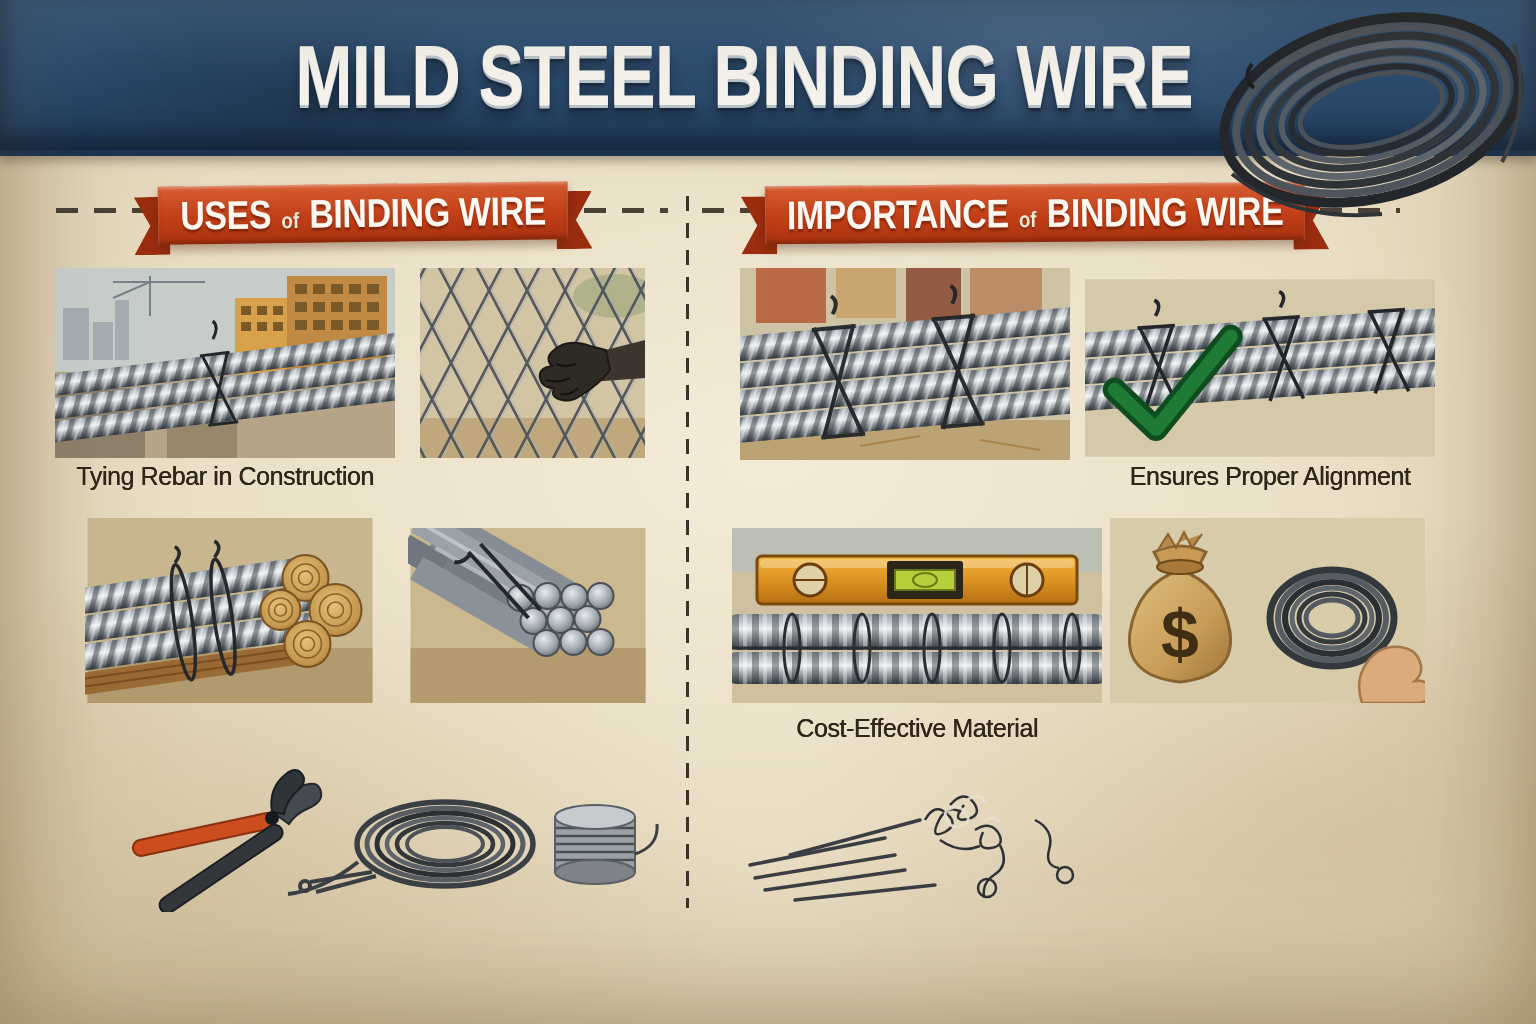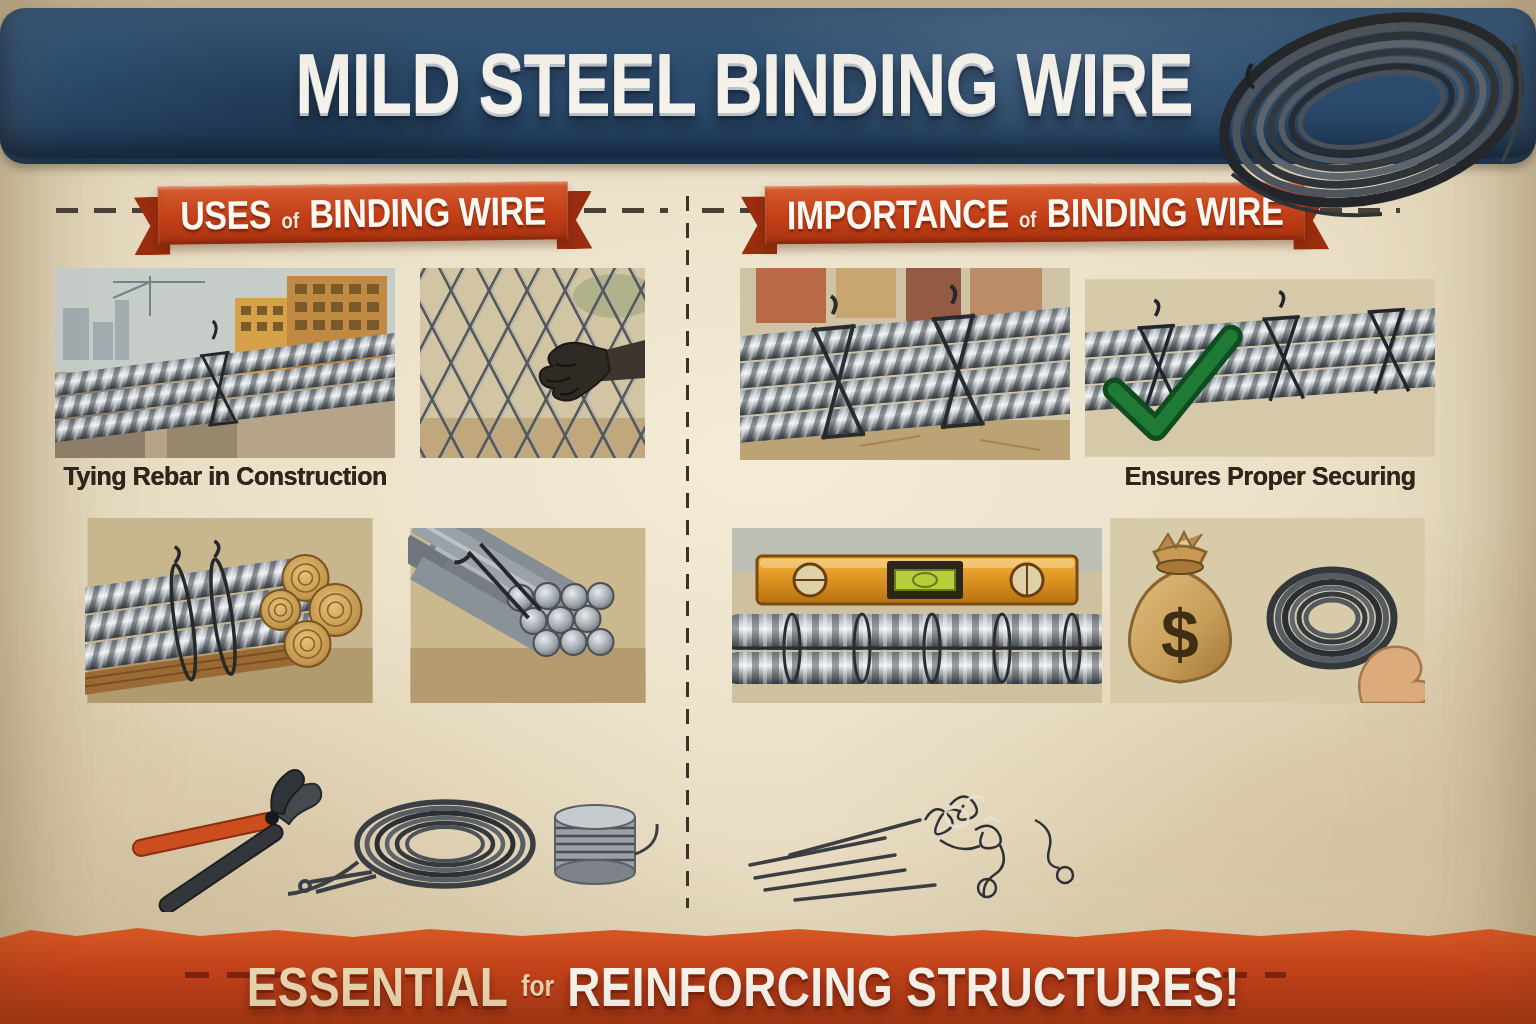--- a/index.html
+++ b/index.html
@@ -6,27 +6,27 @@
   .page{position:relative;width:1536px;height:1024px;overflow:hidden;
         background:#e7dbc0;font-family:"Liberation Sans",sans-serif;}
   .page-bg{position:absolute;inset:0;
     background:
       radial-gradient(1100px 650px at 50% 45%, rgba(255,250,235,.55), transparent 70%),
       radial-gradient(800px 480px at 12% 88%, rgba(165,135,85,.28), transparent 70%),
       radial-gradient(800px 480px at 88% 82%, rgba(165,135,85,.28), transparent 70%),
       #e7dbc0;
     box-shadow: inset 0 0 170px rgba(115,88,42,.45);}
   
-  .banner{position:absolute;top:8px;left:0;right:0;height:150px;
+  .banner{position:absolute;top:0;left:0;right:0;height:150px;
     background:
       radial-gradient(520px 190px at 68% 30%, rgba(255,255,255,.10), transparent 60%),
       radial-gradient(420px 170px at 18% 65%, rgba(0,0,0,.20), transparent 60%),
       linear-gradient(180deg,#35587c 0%,#2b4a6c 60%,#223d5a 100%);
     border-bottom:6px solid #1c3350;
-    box-shadow: inset 0 -14px 22px rgba(8,18,32,.5), 0 5px 10px rgba(40,30,10,.35); border-radius: 25px;}
+    box-shadow: inset 0 -14px 22px rgba(8,18,32,.5), 0 5px 10px rgba(40,30,10,.35);}
   .title{margin:0;height:150px;line-height:150px;text-align:center;padding-right:60px;
     font-size:86px;font-weight:800;letter-spacing:-1px;color:#f4f2eb;white-space:nowrap;
     transform:scaleX(0.80);transform-origin:50% 50%;
     text-shadow:0 3px 0 #b9c1c9, 0 6px 3px rgba(18,30,46,.6), 0 12px 16px rgba(0,0,0,.35);}
   .coil-top{position:absolute;top:2px;right:-8px;width:352px;height:236px;z-index:6;}
   
   .ribbon{position:absolute;height:58px;z-index:4;}
   .ribbon .tail{position:absolute;top:10px;height:100%;width:36px;background:#9a2d0e;}
   .ribbon .tail-l{left:-24px;clip-path:polygon(0 0,100% 0,100% 100%,0 100%,45% 50%);}
   .ribbon .tail-r{right:-24px;clip-path:polygon(0 0,100% 0,55% 50%,100% 100%,0 100%);}
@@ -44,21 +44,21 @@
   .dash-ul{left:56px;top:208px;width:88px;}
   .dash-ur{left:584px;top:208px;width:84px;}
   .dash-il{left:702px;top:208px;width:52px;}
   .dash-ir{left:1320px;top:208px;width:80px;}
   
   .divider{position:absolute;left:686px;top:196px;width:3px;height:712px;
     background:repeating-linear-gradient(180deg,#3b332a 0 15px, transparent 15px 27px);}
   
   .fig{position:absolute;}
   .fig svg{width:100%;height:100%;display:block;}
-  .caption{position:absolute;text-align:center;font-weight:700;font-size:25px;
+  .caption{position:absolute;text-align:center;font-weight:400;font-size:25px;
     letter-spacing:-0.4px;color:#31241a;text-shadow:0.4px 0 #31241a;}
   
   .footer{position:absolute;left:0;right:0;bottom:0;height:100px;z-index:4;
     background:linear-gradient(180deg,#d95a26,#c2411a 50%,#a83412);
     clip-path:polygon(0 14px,2% 6px,5% 12px,9% 4px,13% 12px,18% 6px,23% 13px,28% 5px,34% 12px,40% 6px,46% 12px,52% 5px,58% 12px,64% 6px,70% 13px,76% 5px,82% 12px,88% 6px,93% 12px,97% 5px,100% 12px,100% 100%,0 100%);}
   .footer-text{height:100%;display:flex;align-items:center;justify-content:center;gap:16px;
     padding:12px 60px 0 0;white-space:nowrap;transform:scaleX(0.82);}
   .f-big{font-size:56px;font-weight:800;letter-spacing:0.5px;
     text-shadow:0 3px 0 #7c2008, 0 7px 9px rgba(60,10,0,.45);}
   .f-lead{color:#ecd9b4;}
@@ -407,21 +407,21 @@
           <path d="M292,40 L326,124 M326,40 L292,124 M290,41 H328"></path>
           <path d="M75,30 q8,-12 0,-16 M202,30 q8,-12 0,-16"></path>
         </g>
       </g>
       <g>
         <path d="M30,112 L72,152 L148,58" fill="none" stroke="#0f4d20" stroke-width="24" stroke-linecap="round" stroke-linejoin="round"></path>
         <path d="M30,112 L72,152 L148,58" fill="none" stroke="#1e7a35" stroke-width="14" stroke-linecap="round" stroke-linejoin="round"></path>
       </g>
     </svg>
   </div>
-  <div class="caption" style="left:1090px;top:462px;width:360px">Ensures Proper Securing</div>
+  <div class="caption" style="left:1090px;top:462px;width:360px">Ensures Proper Alignment</div>
 
   <div class="fig" style="left:732px;top:528px;width:370px;height:175px">
     <svg viewBox="0 0 370 175">
       <rect width="370" height="175" fill="#bdbfb4"></rect>
       <rect y="44" width="370" height="131" fill="#cfc0a0"></rect>
       <g>
         <rect x="-10" y="86" width="390" height="36" rx="18" fill="url(#steelGrad)"></rect>
           <rect x="-10" y="86" width="390" height="36" rx="18" fill="url(#ribPatV)"></rect>
         <rect x="-10" y="124" width="390" height="32" rx="16" fill="url(#steelGrad)"></rect>
           <rect x="-10" y="124" width="390" height="32" rx="16" fill="url(#ribPatV)"></rect>
@@ -440,20 +440,21 @@
         <circle cx="78" cy="52" r="16" fill="#ded1a8" stroke="#6a3e0c" stroke-width="3"></circle>
         <line x1="62" y1="52" x2="94" y2="52" stroke="#6a3e0c" stroke-width="2"></line>
         <circle cx="295" cy="52" r="16" fill="#ded1a8" stroke="#6a3e0c" stroke-width="3"></circle>
         <line x1="295" y1="36" x2="295" y2="68" stroke="#6a3e0c" stroke-width="2"></line>
         <rect x="155" y="33" width="76" height="38" rx="3" fill="#2c2618"></rect>
         <rect x="163" y="42" width="60" height="20" fill="#b7cf3a" stroke="#6a7a1a" stroke-width="2"></rect>
         <ellipse cx="193" cy="52" rx="12" ry="7" fill="none" stroke="#6a7a1a" stroke-width="2"></ellipse>
       </g>
     </svg>
   </div>
+  <div class="caption" style="left:737px;top:714px;width:360px">Cost-Effective Material</div>
 
   <div class="fig" style="left:1110px;top:518px;width:315px;height:185px">
     <svg viewBox="0 0 315 185">
       <rect width="315" height="185" fill="#d8cba9"></rect>
       <g>
         <path d="M70,52 q-42,14 -50,62 q-6,44 50,50 q56,-6 50,-50 q-8,-48 -50,-62z" fill="url(#bagGrad)" stroke="#8a6430" stroke-width="3"></path>
         <path d="M52,50 q18,-10 36,0 l8,-16 q-26,-12 -52,0z" fill="#c89a55" stroke="#8a6430" stroke-width="3"></path>
         <path d="M48,32 l10,-16 8,14 8,-16 8,16 10,-14" fill="#b8894a" stroke="#8a6430" stroke-width="2"></path>
         <ellipse cx="70" cy="49" rx="23" ry="7" fill="#a87838" stroke="#6a4a1c" stroke-width="2"></ellipse>
         <text x="70" y="140" font-size="68" font-weight="bold" fill="#3f2e14" text-anchor="middle" font-family="Liberation Sans, sans-serif">$</text>
@@ -490,24 +491,15 @@
         <circle cx="330" cy="115" r="8"></circle>
       </g>
       <g stroke="#e8e2d2" stroke-width="3" fill="none" opacity="0.9">
         <path d="M210,52 q12,-10 20,0 q8,10 -4,14 q-14,4 -16,-14"></path>
         <path d="M232,40 q12,-8 18,2"></path>
         <path d="M248,62 q10,-8 16,0"></path>
       </g>
     </svg>
   </div>
 
-  <footer class="footer">
-    <div class="dash-f dash-fl"></div>
-    <div class="dash-f dash-fr"></div>
-    <div class="footer-text">
-      <span class="f-big f-lead">ESSENTIAL</span>
-      <span class="f-conn">for</span>
-      <span class="f-big f-rest">REINFORCING STRUCTURES!</span>
-    </div>
-  </footer>
 
   <div class="vignette"></div>
 </div>
 
 </body></html>

